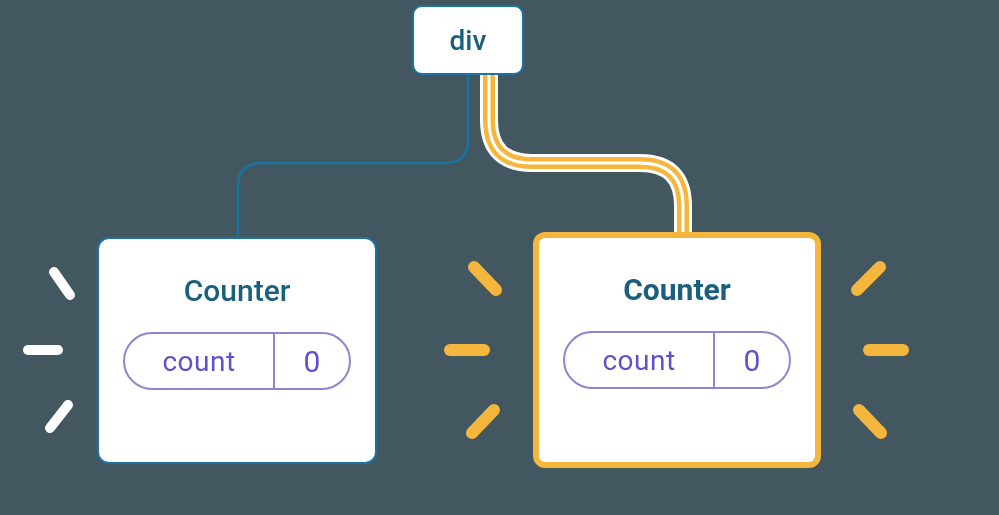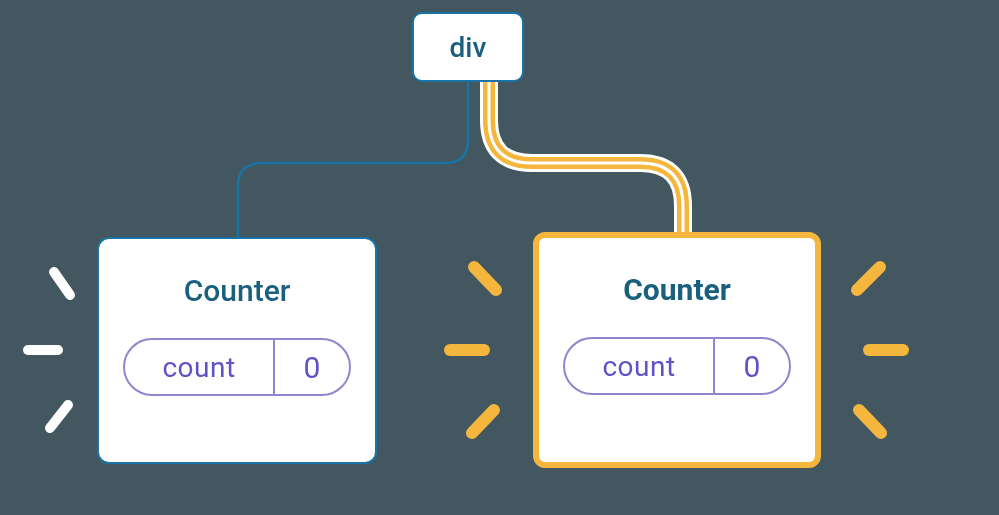--- a/index.html
+++ b/index.html
@@ -14,21 +14,21 @@
 
   .svg-stage {
     position: absolute;
     top: 0; left: 0;
     width: 999px; height: 515px;
   }
 
   
   .root-node {
     position: absolute;
-    left: 412px; top: 12px;
+    left: 412px; top: 5px;
     width: 112px; height: 70px;
     background: #fff;
     border: 2px solid #1974a5;
     border-radius: 10px;
     display: flex;
     align-items: center;
     justify-content: center;
     font-size: 28px;
     color: #1b5f7f;
     font-weight: 500;
@@ -37,21 +37,21 @@
   
   .counter-card {
     position: absolute;
     width: 280px; height: 227px;
     background: #fff;
     border-radius: 12px;
     display: flex;
     flex-direction: column;
     align-items: center;
     padding: 34px 24px 30px;
-    gap: 30px;
+    gap: 24px;
   }
   .counter-left {
     left: 97px; top: 237px;
     border: 2px solid #1974a5;
   }
   .counter-right {
     left: 533px; top: 232px;
     width: 288px; height: 236px;
     border: 6px solid #f5b63e;
     z-index: 3;

